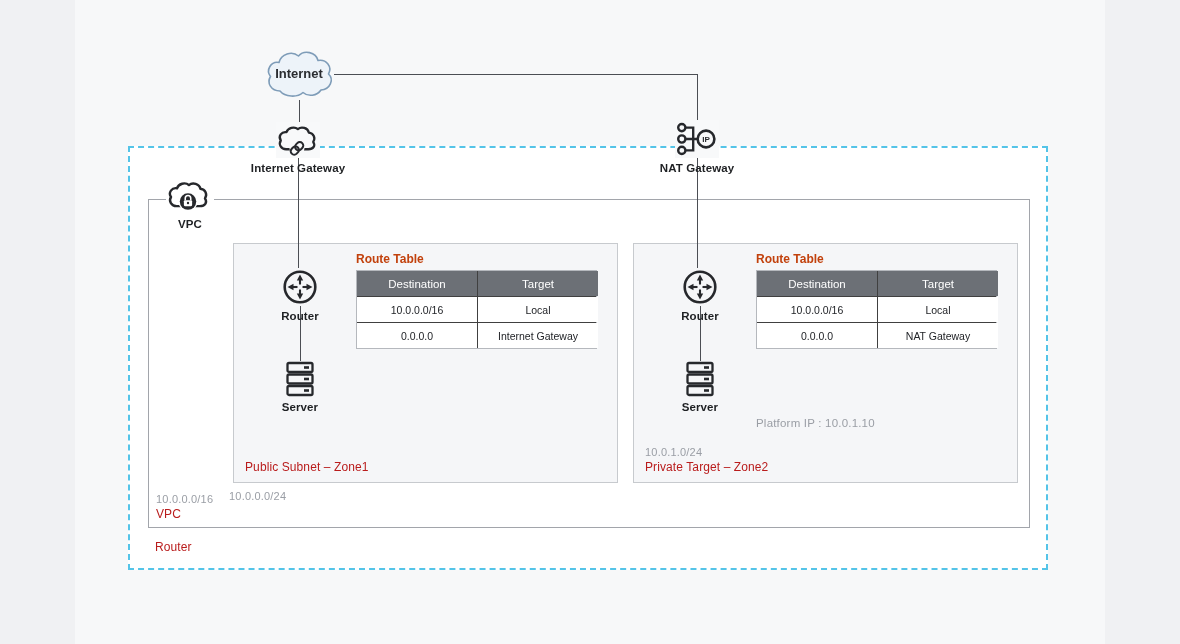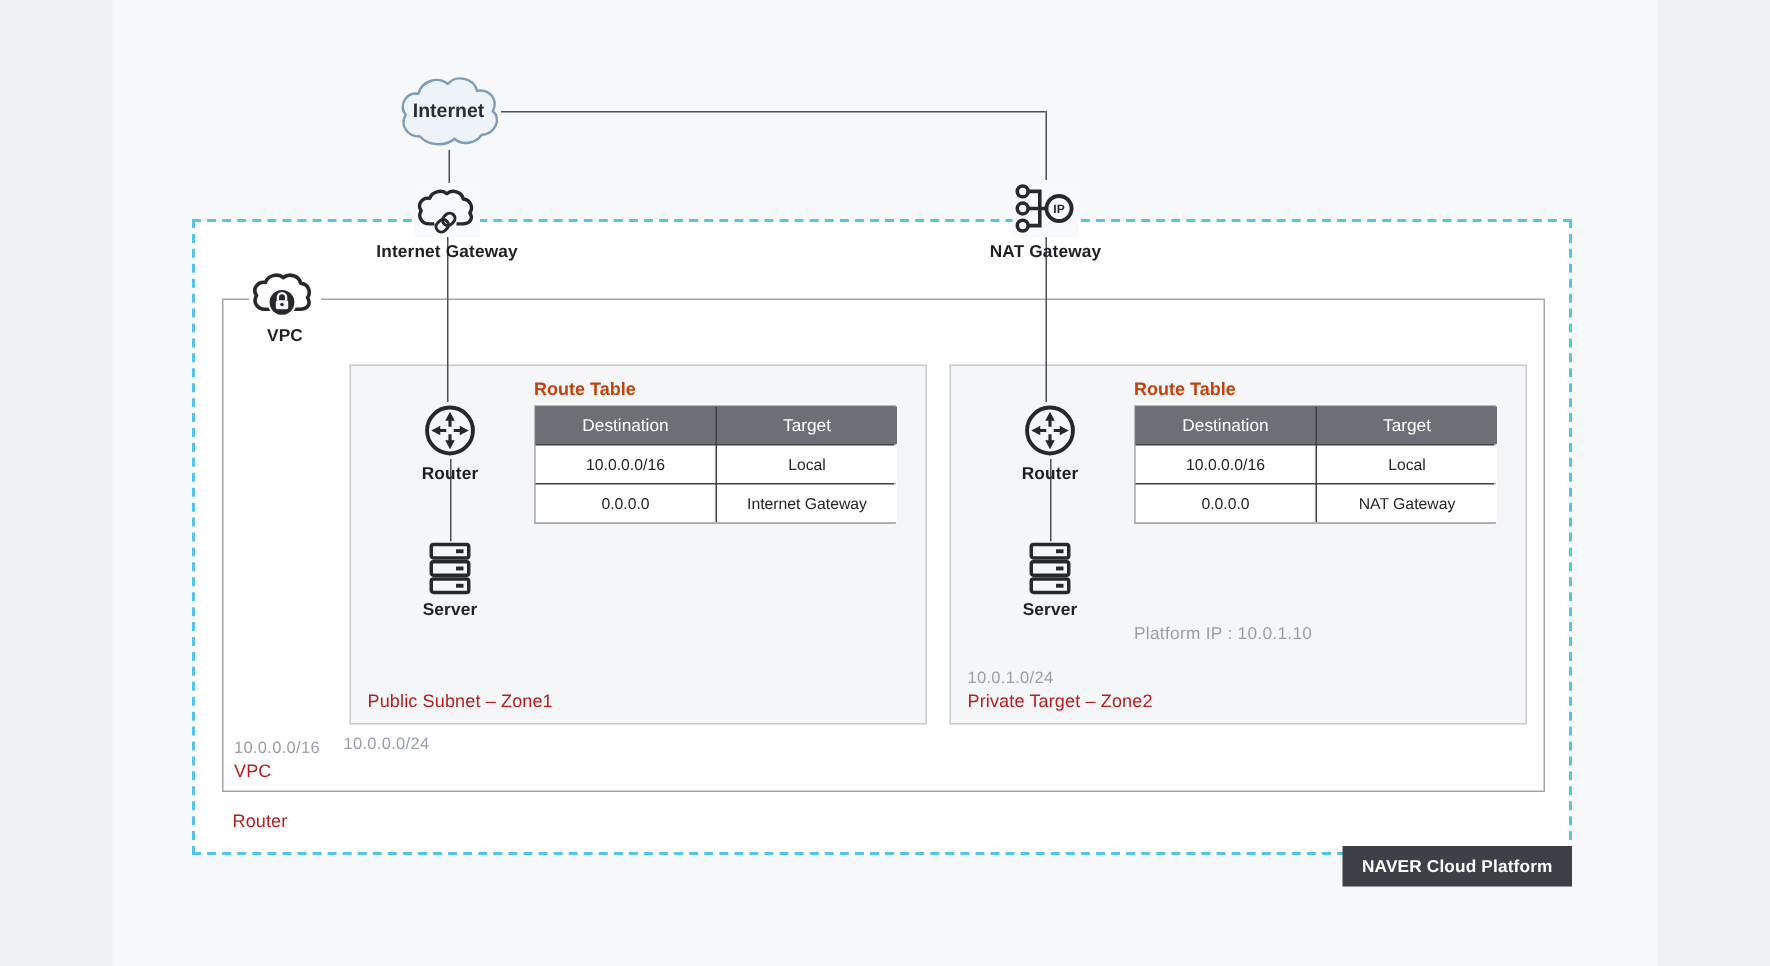--- a/index.html
+++ b/index.html
@@ -190,14 +190,13 @@
     <div>Platform IP : 10.0.1.10</div>
   </div>
 
   <div class="abs cidr" style="left:645px; top:446px;">10.0.1.0/24</div>
   <div class="abs box-name" style="left:645px; top:460px;">Private Target – Zone2</div>
 
   <div class="abs cidr" style="left:156px; top:493px;">10.0.0.0/16</div>
   <div class="abs box-name" style="left:156px; top:507px;">VPC</div>
   <div class="abs box-name" style="left:155px; top:540px;">Router</div>
 
-  <div class="abs badge">NAVER Cloud Platform</div>
 </div>
 
 </body></html>

